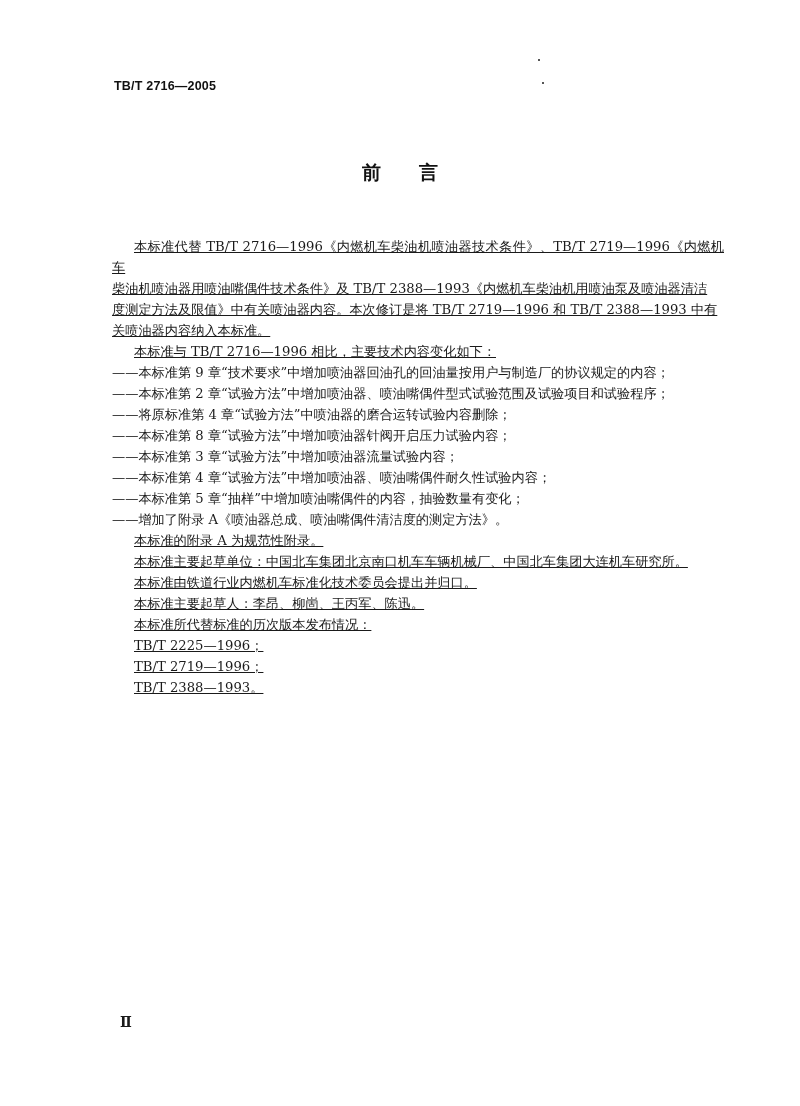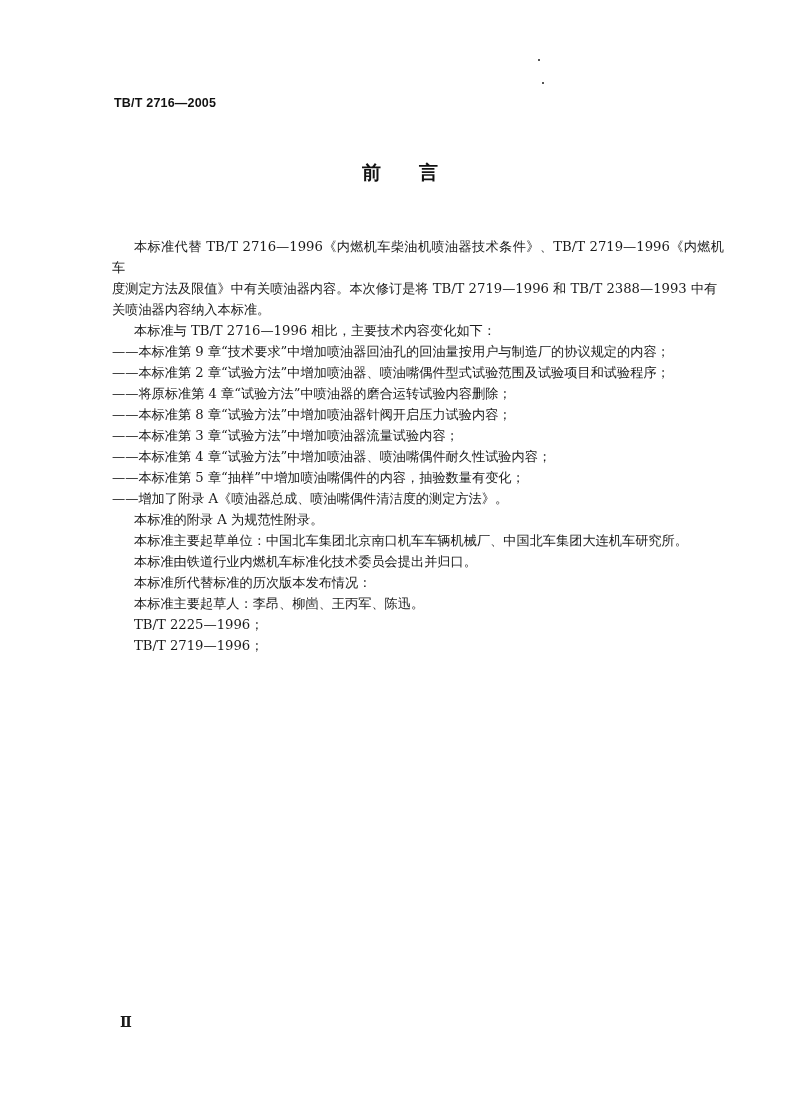--- a/index.html
+++ b/index.html
@@ -1,57 +1,59 @@
 <!DOCTYPE html>
 <html><head>
 <meta charset="utf-8">
 <style>
   html, body { margin: 0; padding: 0; background: #ffffff; }
   body { width: 800px; height: 1106px; position: relative; overflow: hidden;
          font-family: "DejaVu Serif", "Liberation Serif", serif; color: #1a1a1a; }
-  .header-code { position: absolute; left: 114px; top: 96px; font-family: "Liberation Sans", "DejaVu Sans", sans-serif;
+  .header-code { position: absolute; left: 114px; top: 79px; font-family: "Liberation Sans", "DejaVu Sans", sans-serif;
                  font-weight: bold; font-size: 12.5px; letter-spacing: 0.2px; color: #111; }
   .title { position: absolute; left: 0; width: 800px; top: 160px; text-align: center;
            font-family: Liberation Sans, sans-serif; font-weight: bold; font-size: 19px; letter-spacing: 0; color: #111; }
   .title span { display: inline-block; }
   .title .gap { width: 38px; }
   .body { position: absolute; left: 112px; top: 236px; width: 612px; font-size: 13.2px; line-height: 21px; }
-  .p { margin: 0; text-align: justify; text-align-last: left; }
+  .p { margin: 0; text-align: justify; text-align-last: left; text-decoration: underline; }
   .indent { text-indent: 22px; }
   .dash-item { margin: 0; padding-left: 0; text-indent: 0; white-space: nowrap; }
   .page-num { position: absolute; left: 120px; top: 1014px; font-family: "DejaVu Serif", serif; font-weight: bold; font-size: 14px; }
   .speck { position: absolute; width: 2px; height: 2px; background: #555; }
 </style>
 </head>
 <body>
 
 <div class="speck" style="left:538px; top:59px;"></div>
 <div class="speck" style="left:542px; top:82px;"></div>
 
 <div class="header-code">TB/T 2716—2005</div>
 
 <div class="title">
   <span>前</span><span class="gap"></span><span>言</span>
 </div>
 
 <div class="body">
   <p class="p indent">本标准代替 TB/T 2716—1996《内燃机车柴油机喷油器技术条件》、TB/T 2719—1996《内燃机车</p>
+  <p class="p">柴油机喷油器用喷油嘴偶件技术条件》及 TB/T 2388—1993《内燃机车柴油机用喷油泵及喷油器清洁</p>
   <p class="p">度测定方法及限值》中有关喷油器内容。本次修订是将 TB/T 2719—1996 和 TB/T 2388—1993 中有</p>
   <p class="p">关喷油器内容纳入本标准。</p>
   <p class="p indent">本标准与 TB/T 2716—1996 相比，主要技术内容变化如下：</p>
   <p class="dash-item indent">——本标准第 9 章“技术要求”中增加喷油器回油孔的回油量按用户与制造厂的协议规定的内容；</p>
   <p class="dash-item indent">——本标准第 2 章“试验方法”中增加喷油器、喷油嘴偶件型式试验范围及试验项目和试验程序；</p>
   <p class="dash-item indent">——将原标准第 4 章“试验方法”中喷油器的磨合运转试验内容删除；</p>
   <p class="dash-item indent">——本标准第 8 章“试验方法”中增加喷油器针阀开启压力试验内容；</p>
   <p class="dash-item indent">——本标准第 3 章“试验方法”中增加喷油器流量试验内容；</p>
   <p class="dash-item indent">——本标准第 4 章“试验方法”中增加喷油器、喷油嘴偶件耐久性试验内容；</p>
   <p class="dash-item indent">——本标准第 5 章“抽样”中增加喷油嘴偶件的内容，抽验数量有变化；</p>
   <p class="dash-item indent">——增加了附录 A《喷油器总成、喷油嘴偶件清洁度的测定方法》。</p>
   <p class="p indent">本标准的附录 A 为规范性附录。</p>
   <p class="p indent">本标准主要起草单位：中国北车集团北京南口机车车辆机械厂、中国北车集团大连机车研究所。</p>
   <p class="p indent">本标准由铁道行业内燃机车标准化技术委员会提出并归口。</p>
+  <p class="p indent">本标准主要起草人：李昂、柳崮、王丙军、陈迅。</p>
   <p class="p indent">本标准所代替标准的历次版本发布情况：</p>
-  <p class="p indent">本标准主要起草人：李昂、柳崮、王丙军、陈迅。</p>
   <p class="p indent">TB/T 2225—1996；</p>
   <p class="p indent">TB/T 2719—1996；</p>
+  <p class="p indent">TB/T 2388—1993。</p>
 </div>
 
 <div class="page-num">Ⅱ</div>
 
 </body></html>

